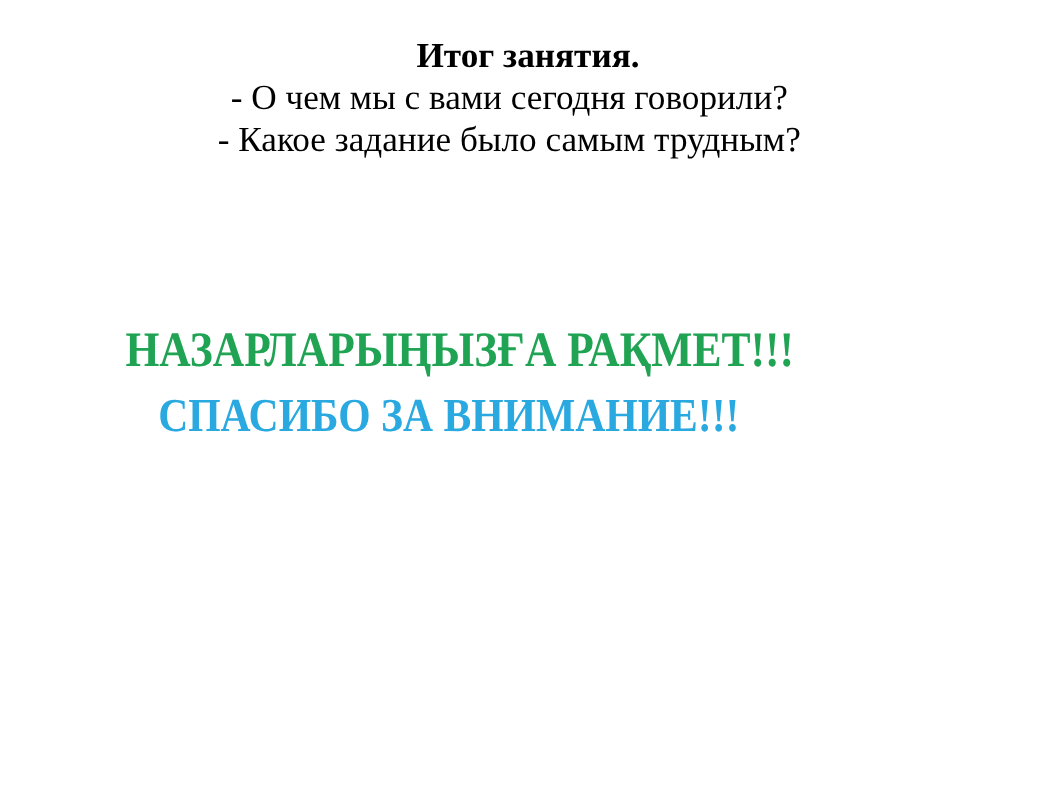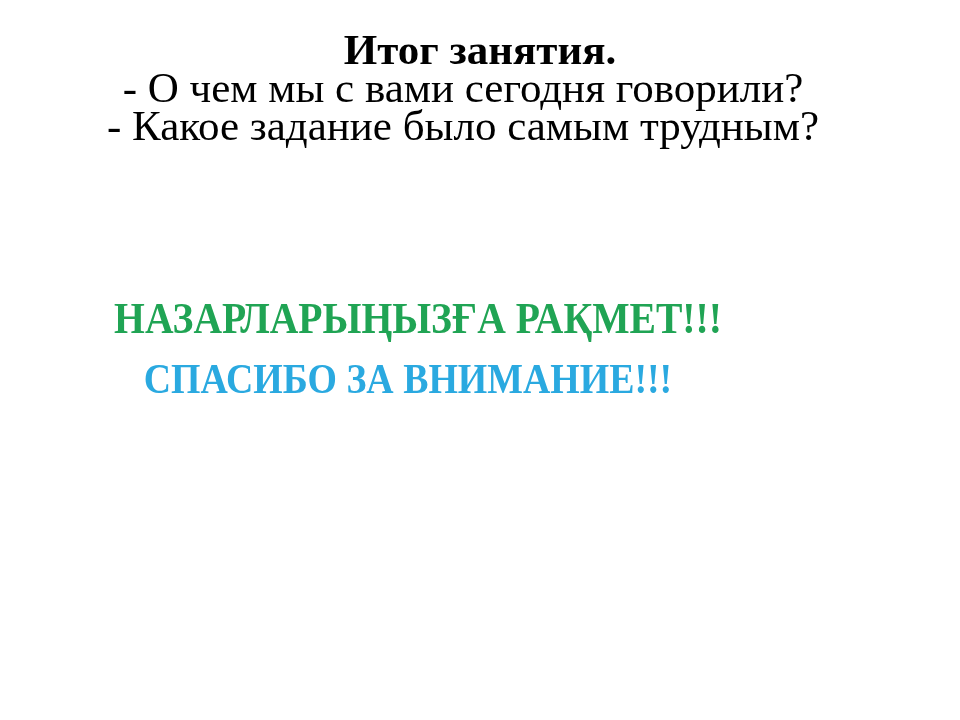--- a/index.html
+++ b/index.html
@@ -15,21 +15,21 @@
     overflow: hidden;
     font-family: "Liberation Serif", "DejaVu Serif", serif;
     color: #000000;
   }
   .header-block {
     position: absolute;
     top: 31px;
     left: 0;
     width: 960px;
     text-align: center;
-    font-size: 43px;
+    font-size: 32px;
     line-height: 38px;
     white-space: nowrap;
   }
   .header-title {
     font-weight: bold;
   }
   .header-question {
     font-weight: normal;
     transform: translateX(-17px);
   }

